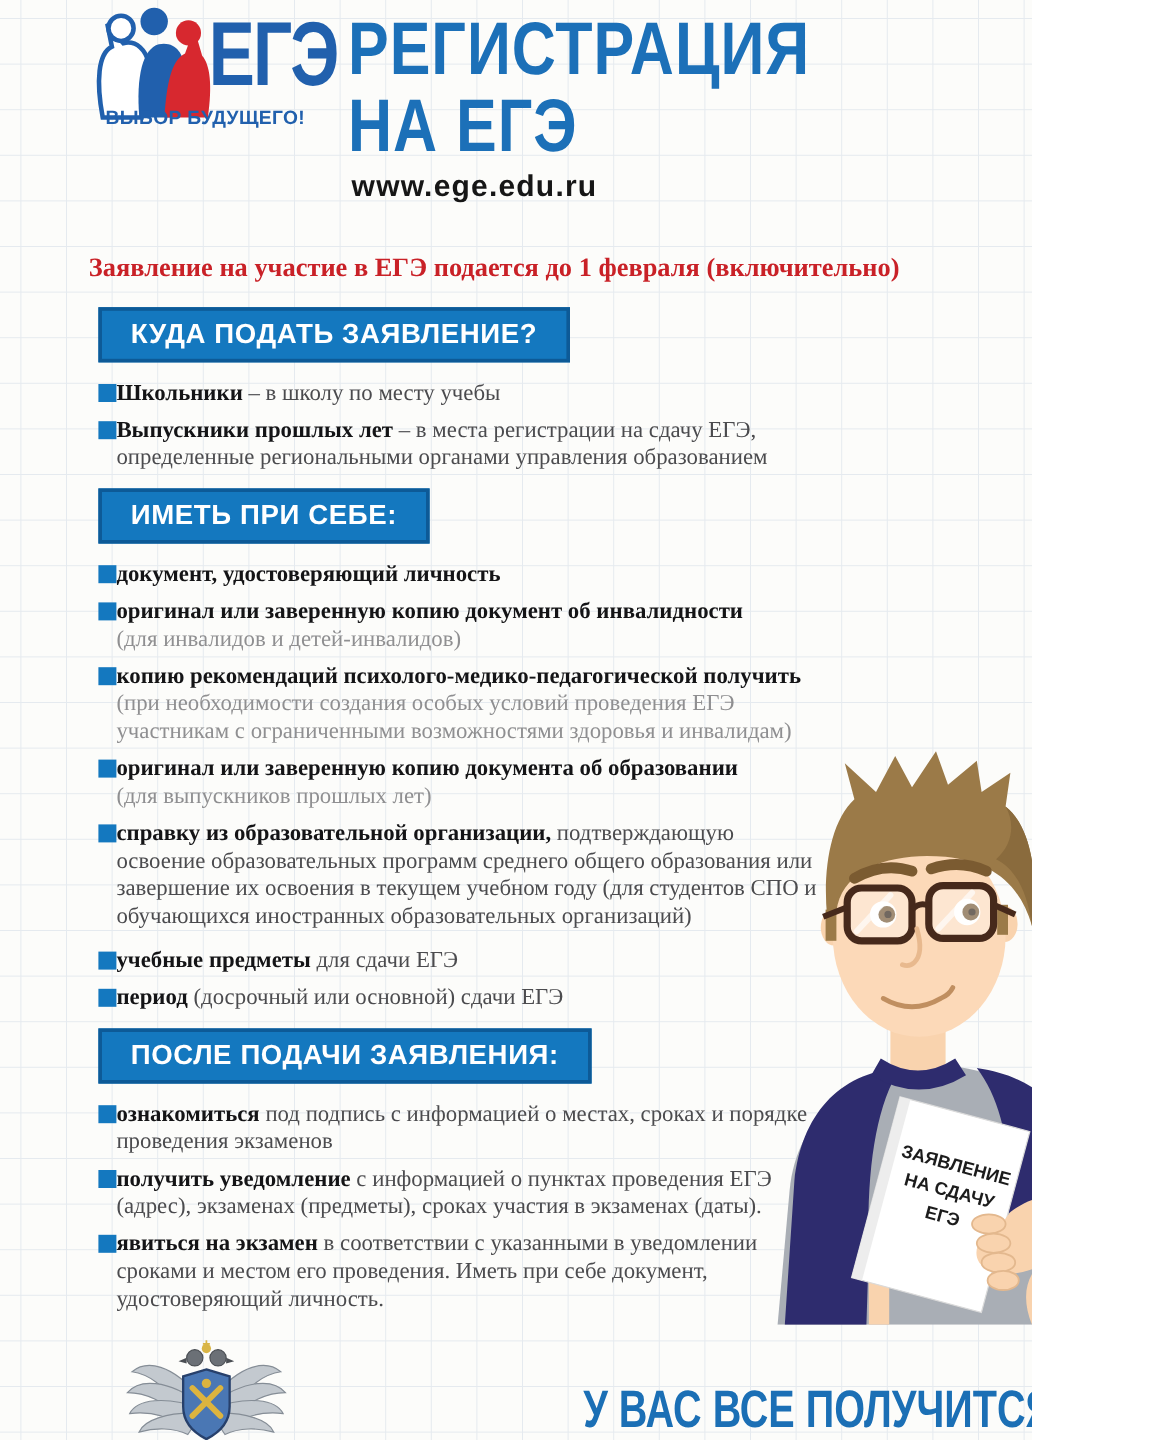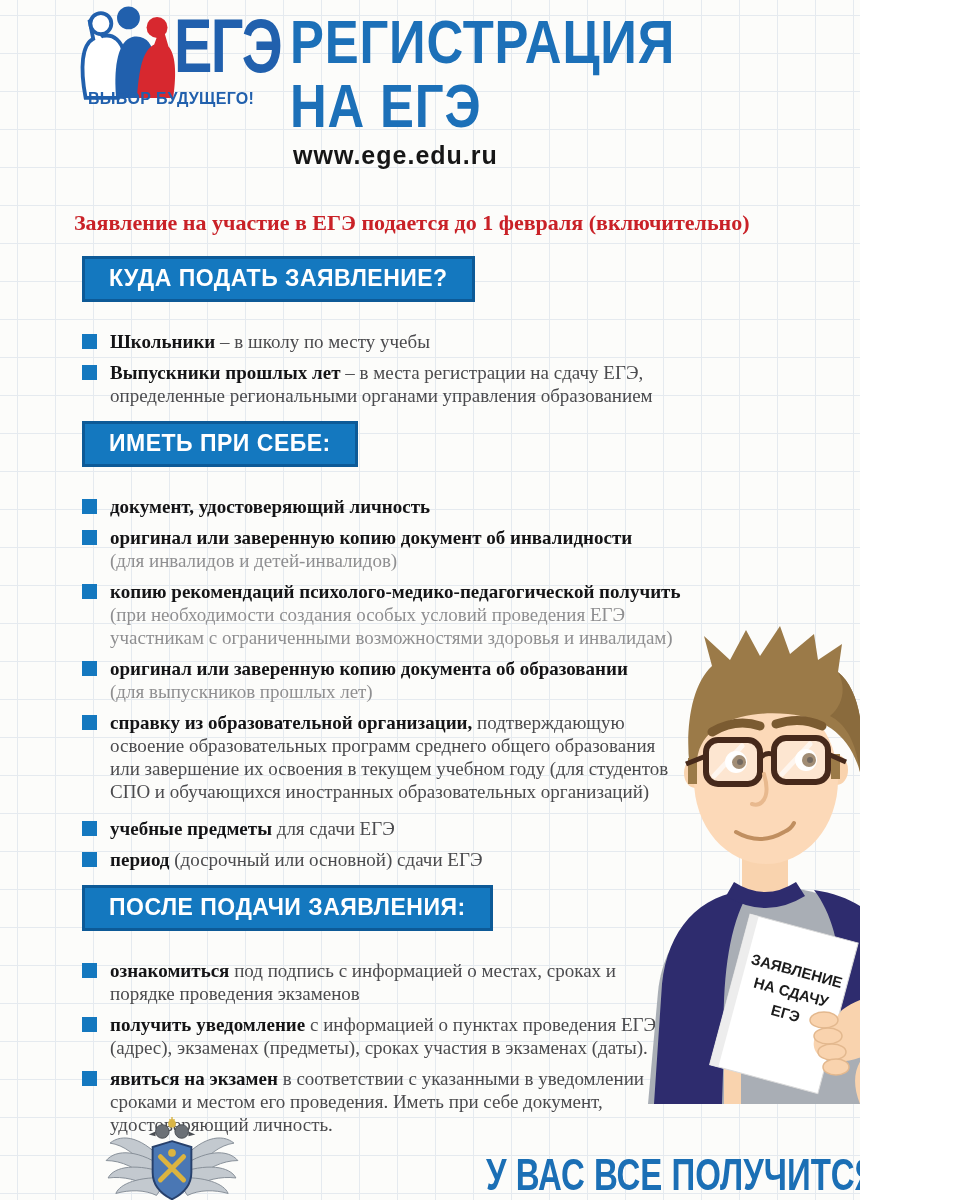--- a/index.html
+++ b/index.html
@@ -28,24 +28,24 @@
   .deadline{
     left:74px;top:210px;font-family:"Liberation Serif",serif;font-weight:bold;
     font-size:22px;color:#c92127;white-space:nowrap;
   }
   
   .sections{left:82px;top:256px;width:600px;}
   .section{margin-bottom:14px;}
   .banner{
     display:inline-block;background:#1478bf;border:3px solid #0d5a97;
     color:#fff;font-weight:bold;font-size:23px;letter-spacing:.5px;
-    padding:6px 24px 7px 24px;margin-bottom:28px;
+    padding:6px 24px 7px 24px;margin-bottom:14px;
   }
   ul.items{list-style:none;margin:0;padding:0;}
-  ul.items li{display:flex;gap:13px;margin-bottom:8px;}
+  ul.items li{display:flex;margin-bottom:8px;}
   .sq{width:15px;height:15px;background:#1478bf;flex:0 0 15px;margin-top:4px;}
   ul.items p{
     margin:0;font-family:"Liberation Serif",serif;font-size:19px;line-height:23px;color:#4b4b4e;
   }
   ul.items b{color:#141416;}
   .note{display:block;color:#8f8f91;}
   
   .motto{
     left:486px;top:1150px;font-size:44px;font-weight:bold;color:#1b6fb5;white-space:nowrap;
     transform:scale(.75,1);transform-origin:left top;letter-spacing:0;

